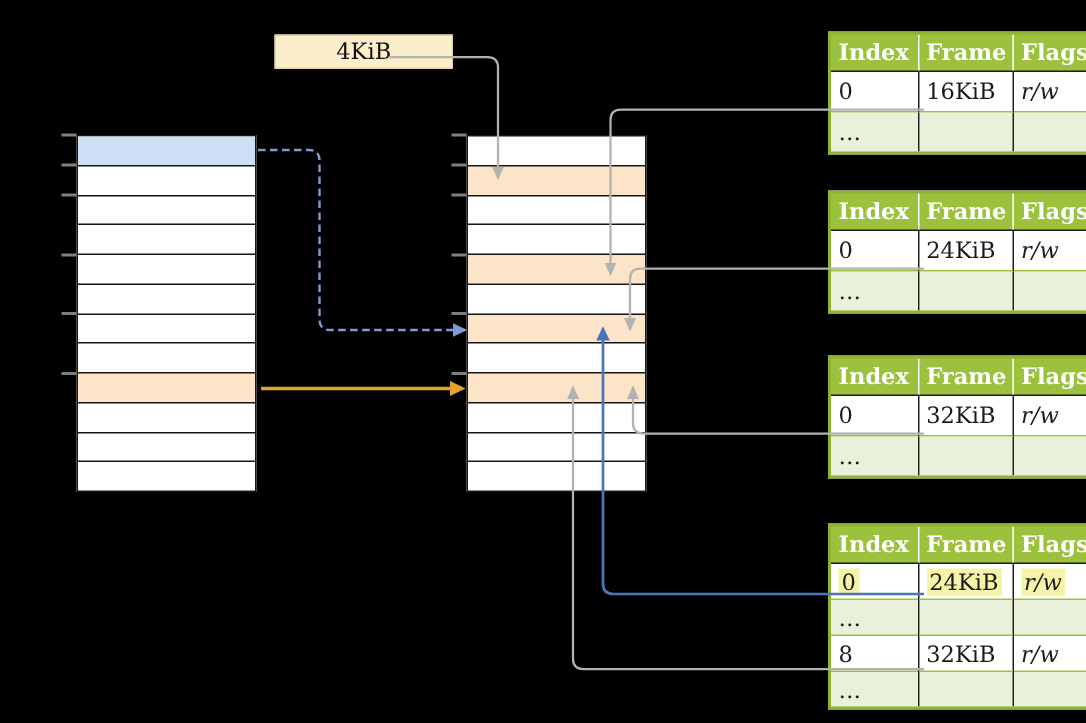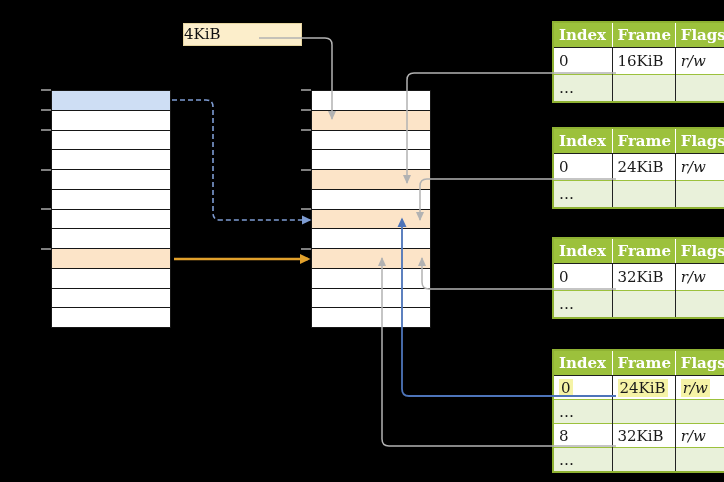--- a/index.html
+++ b/index.html
@@ -22,21 +22,21 @@
     background:#000;
     font-family:"DejaVu Serif", serif;
     color:var(--ink);
   }
   .stage{position:absolute;inset:0;}
 
   
   .pagesize{
     position:absolute;left:183px;top:23px;width:117px;height:21px;
     background:var(--cream);border:1px solid #E6D5A0;
-    text-align:left;line-height:21px;font-size:15px;color:#111;
+    text-align:center;line-height:21px;font-size:15px;color:#111;
   }
 
   
   .memcol{
     position:absolute;top:90px;width:118px;height:236px;
     background:#fff;border:1.5px solid #161616;
     display:flex;flex-direction:column;
   }
   .memcol .row{flex:1;border-top:1px solid #161616;}
   .memcol .row:first-child{border-top:none;}

